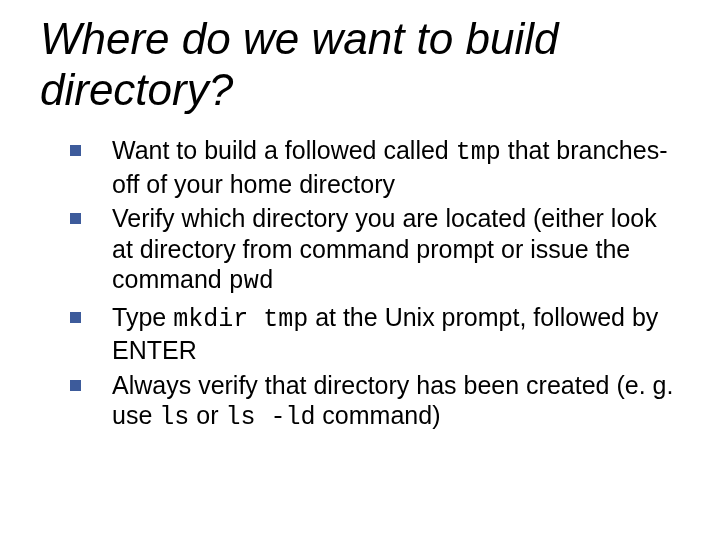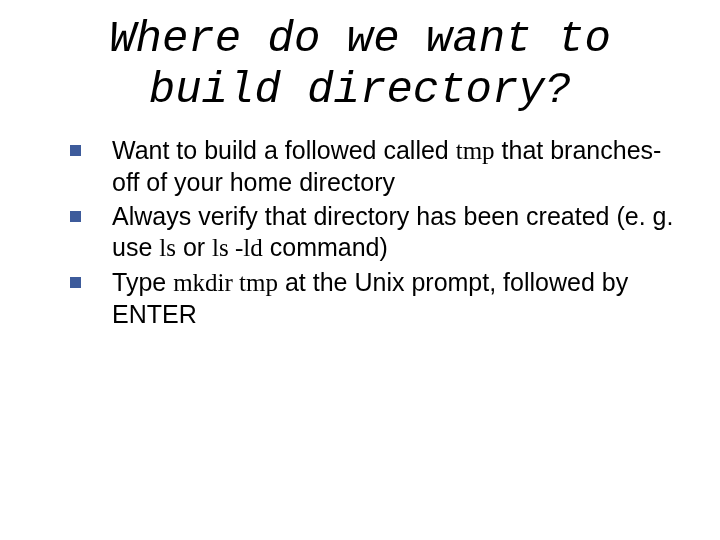--- a/index.html
+++ b/index.html
@@ -14,23 +14,22 @@
   .slide {
     width: 720px;
     height: 540px;
     position: relative;
     box-sizing: border-box;
   }
   .title {
     font-style: italic;
     font-size: 44px;
     line-height: 1.15;
-    text-align: center;
     padding: 14px 40px 10px 40px;
-    font-family: Liberation Mono, monospace;
+    font-family: Liberation Sans, sans-serif;
   }
   .content {
     padding: 10px 40px 0 70px;
   }
   .bullet-list {
     list-style: none;
     margin: 0;
     padding: 0;
   }
   .bullet-item {
@@ -43,43 +42,47 @@
   }
   .bullet-marker {
     position: absolute;
     left: 0;
     top: 10px;
     width: 11px;
     height: 11px;
     background: #3d5b9b;
   }
   .mono {
-    font-family: Liberation Serif, serif;
+    font-family: Liberation Mono, monospace;
     font-size: 25px;
   }
 </style>
 </head>
 <body>
 
 <div class="slide">
   <div class="title">Where do we want to build directory?</div>
   <div class="content">
     <ul class="bullet-list">
 
       <li class="bullet-item">
         <span class="bullet-marker"></span>
         <span>Want to build a followed called </span><span class="mono">tmp</span><span> that branches-off of your home directory</span>
       </li>
 
-
       <li class="bullet-item">
         <span class="bullet-marker"></span>
-        <span>Always verify that directory has been created (e. g.  use </span><span class="mono">ls</span><span> or </span><span class="mono">ls -ld</span><span> command)</span>
+        <span>Verify which directory you are located (either look at directory from command prompt or issue the command </span><span class="mono">pwd</span>
       </li>
 
       <li class="bullet-item">
         <span class="bullet-marker"></span>
         <span>Type </span><span class="mono">mkdir tmp</span><span> at the Unix prompt, followed by ENTER</span>
       </li>
 
+      <li class="bullet-item">
+        <span class="bullet-marker"></span>
+        <span>Always verify that directory has been created (e. g.  use </span><span class="mono">ls</span><span> or </span><span class="mono">ls -ld</span><span> command)</span>
+      </li>
+
     </ul>
   </div>
 </div>
 
 </body></html>

